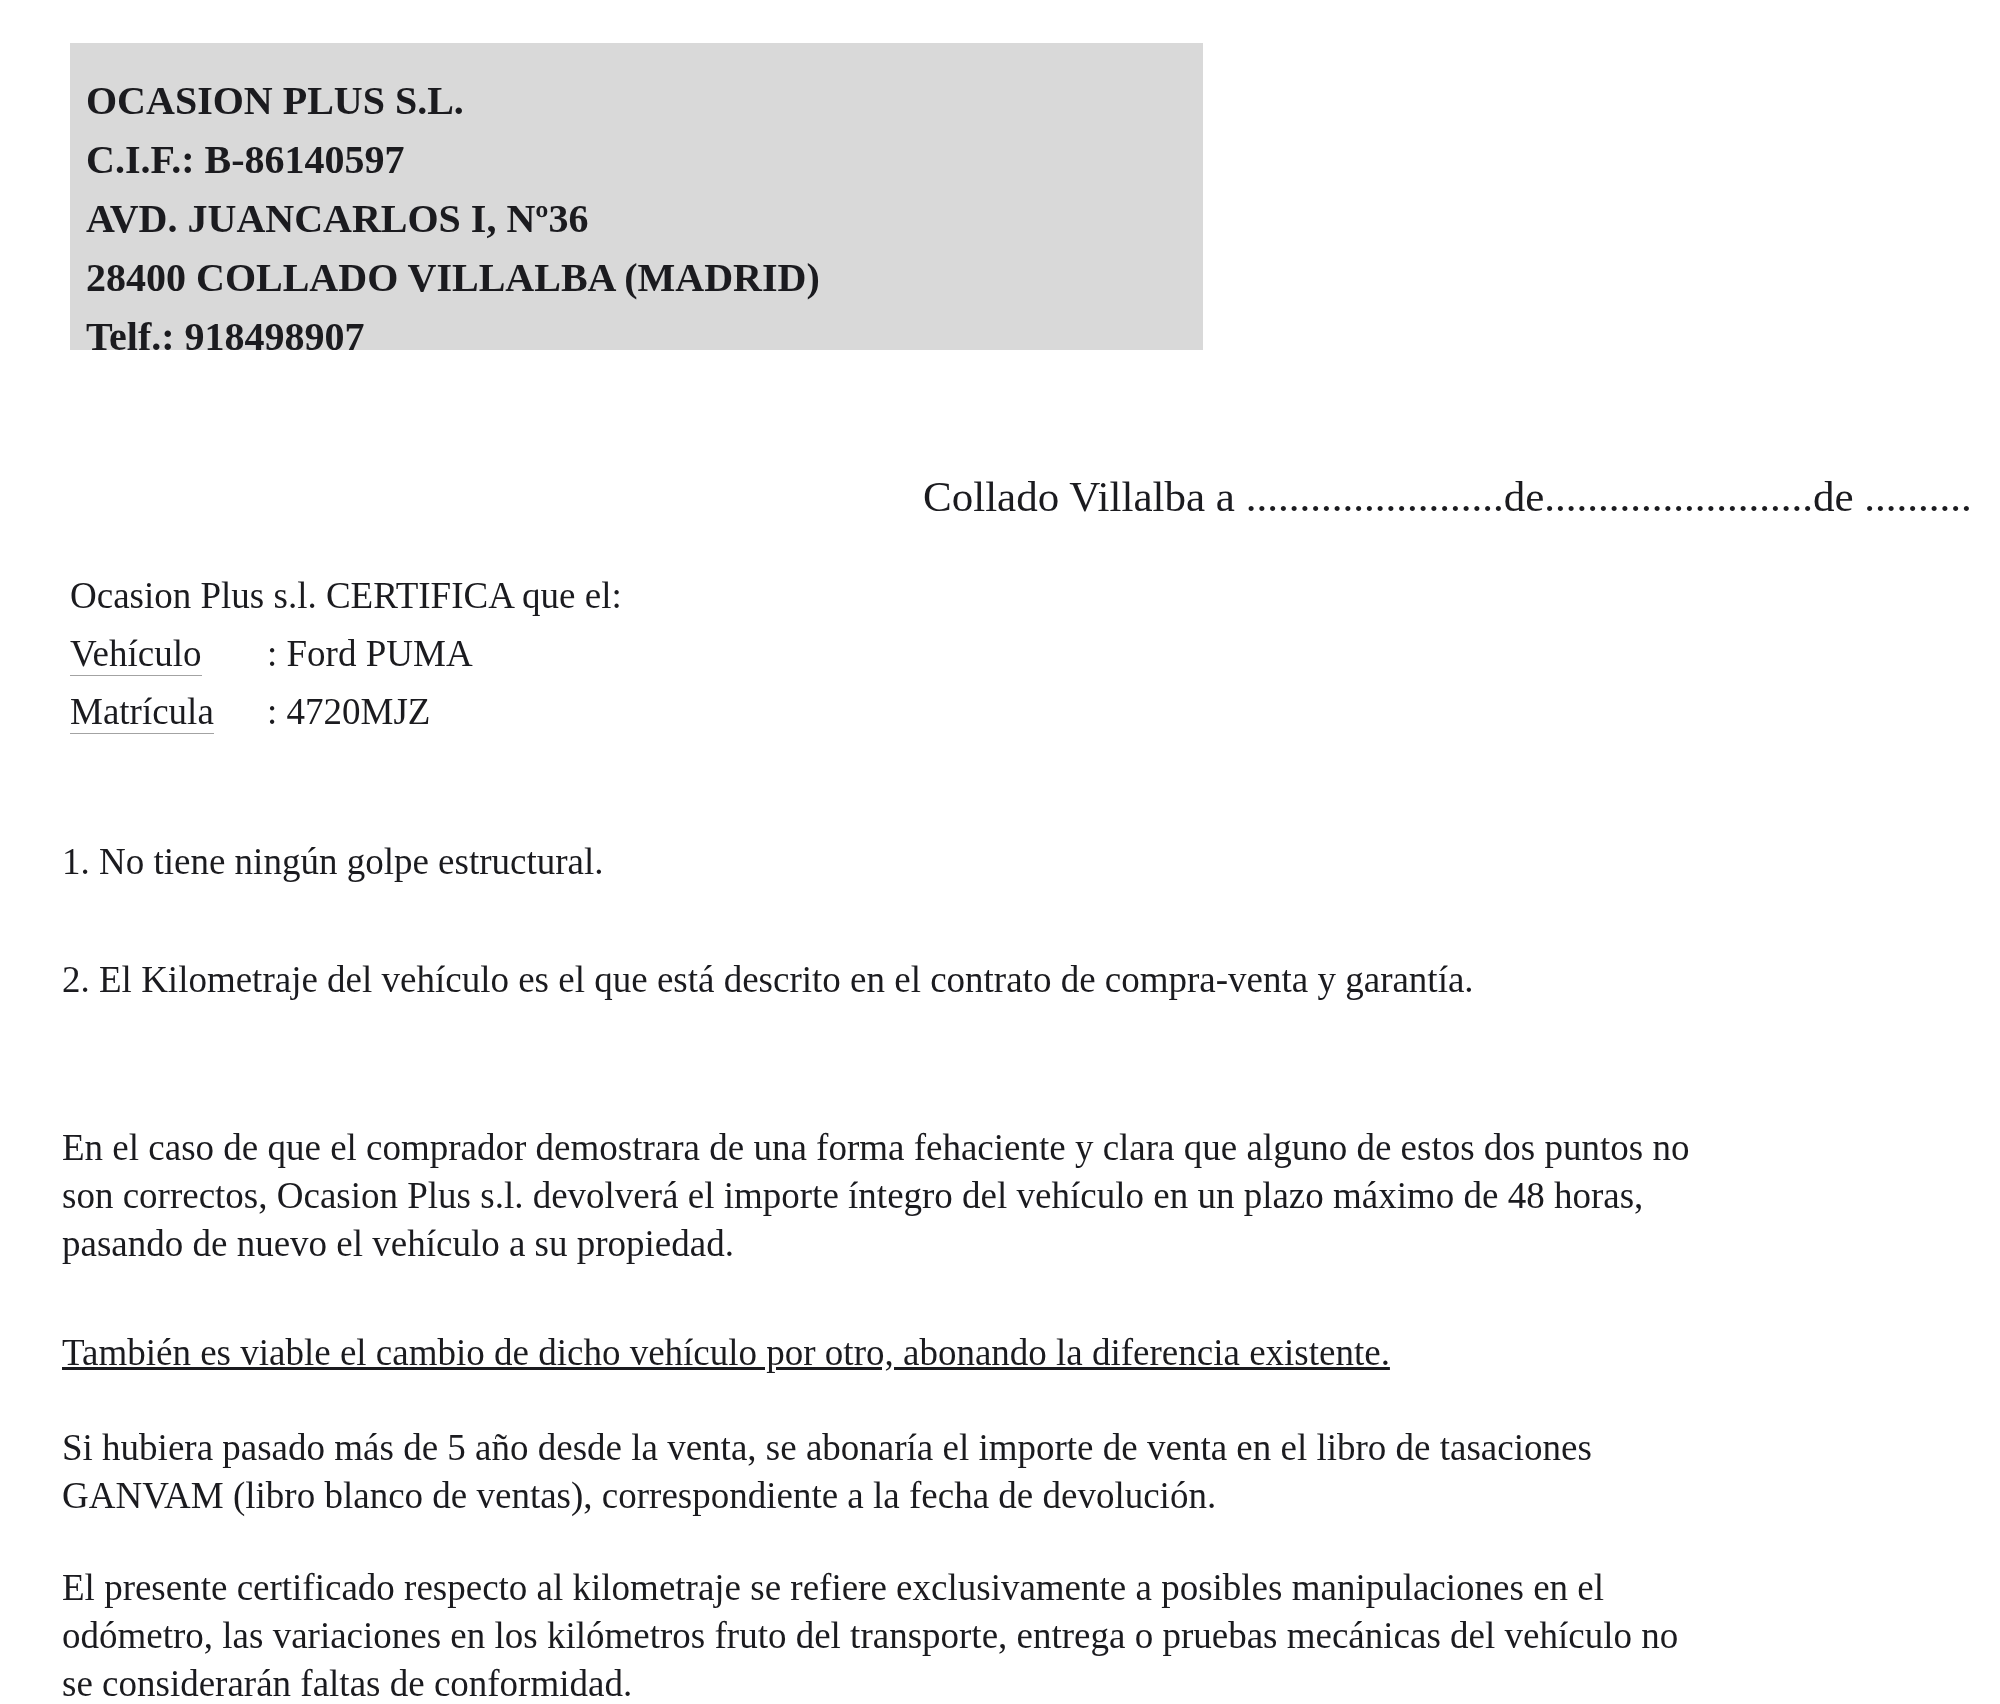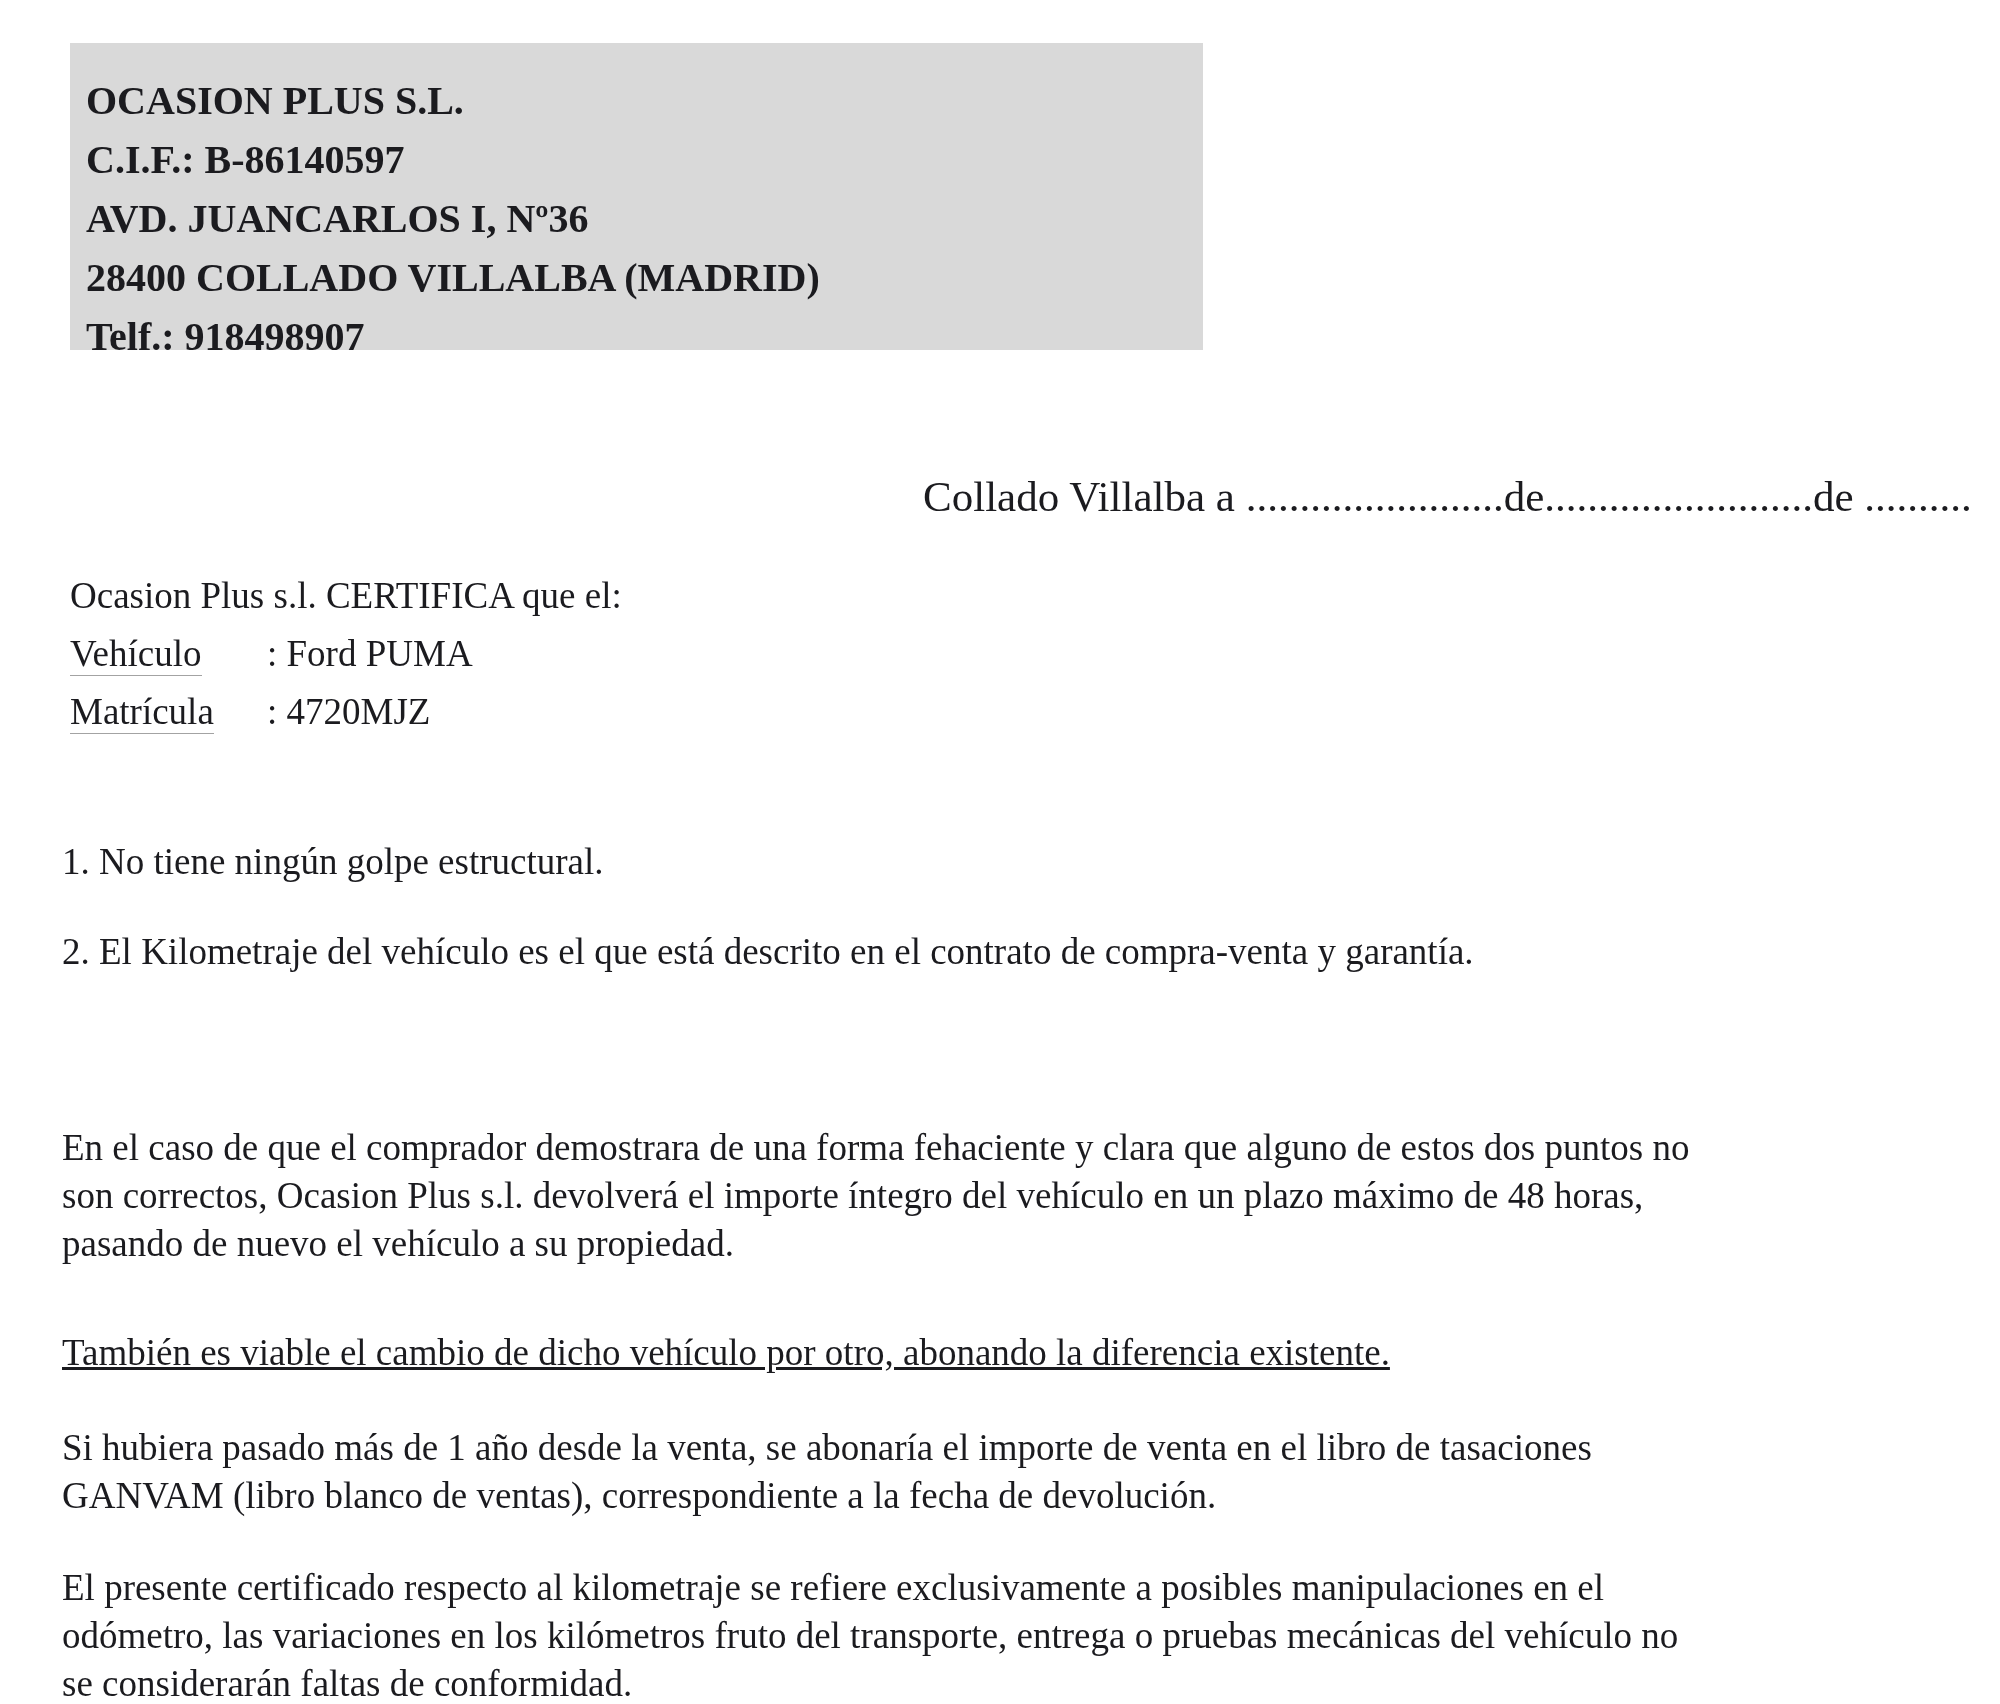--- a/index.html
+++ b/index.html
@@ -62,21 +62,21 @@
 
   
   .clause {
     position: absolute;
     left: 62px;
     width: 1880px;
     font-size: 37px;
     line-height: 48px;
   }
   .clause-1 { top: 838px; }
-  .clause-2 { top: 928px; }
+  .clause-2 { top: 956px; }
 
   
   .para {
     position: absolute;
     left: 62px;
     width: 1890px;
     font-size: 37px;
     line-height: 48px;
     white-space: pre-line;
   }
@@ -110,19 +110,19 @@
     </div>
   </div>
 
   <div class="clause clause-1">1. No tiene ningún golpe estructural.</div>
   <div class="clause clause-2">2. El Kilometraje del vehículo es el que está descrito en el contrato de compra-venta y garantía.</div>
 
   <div class="para para-1">En el caso de que el comprador demostrara de una forma fehaciente y clara que alguno de estos dos puntos no
 son correctos, Ocasion Plus s.l. devolverá el importe íntegro del vehículo en un plazo máximo de 48 horas,
 pasando de nuevo el vehículo a su propiedad.</div>
   <div class="para para-2">También es viable el cambio de dicho vehículo por otro, abonando la diferencia existente.</div>
-  <div class="para para-3">Si hubiera pasado más de 1 año desde la venta, se abonaría el importe de venta en el libro de tasaciones
+  <div class="para para-3">Si hubiera pasado más de 5 año desde la venta, se abonaría el importe de venta en el libro de tasaciones
 GANVAM (libro blanco de ventas), correspondiente a la fecha de devolución.</div>
   <div class="para para-4">El presente certificado respecto al kilometraje se refiere exclusivamente a posibles manipulaciones en el
 odómetro, las variaciones en los kilómetros fruto del transporte, entrega o pruebas mecánicas del vehículo no
 se considerarán faltas de conformidad.</div>
 
 </div>
 
 </body></html>

